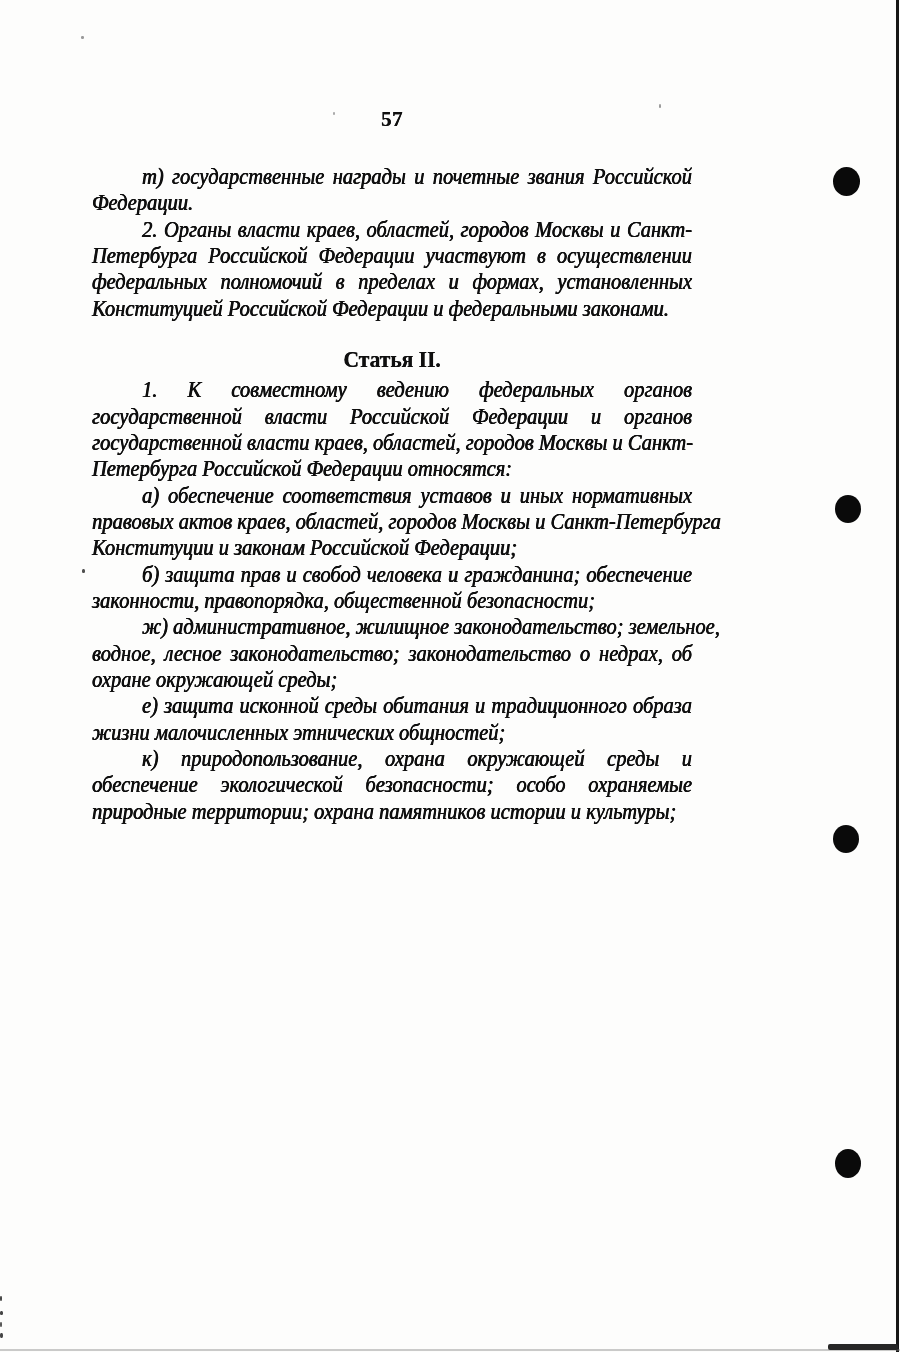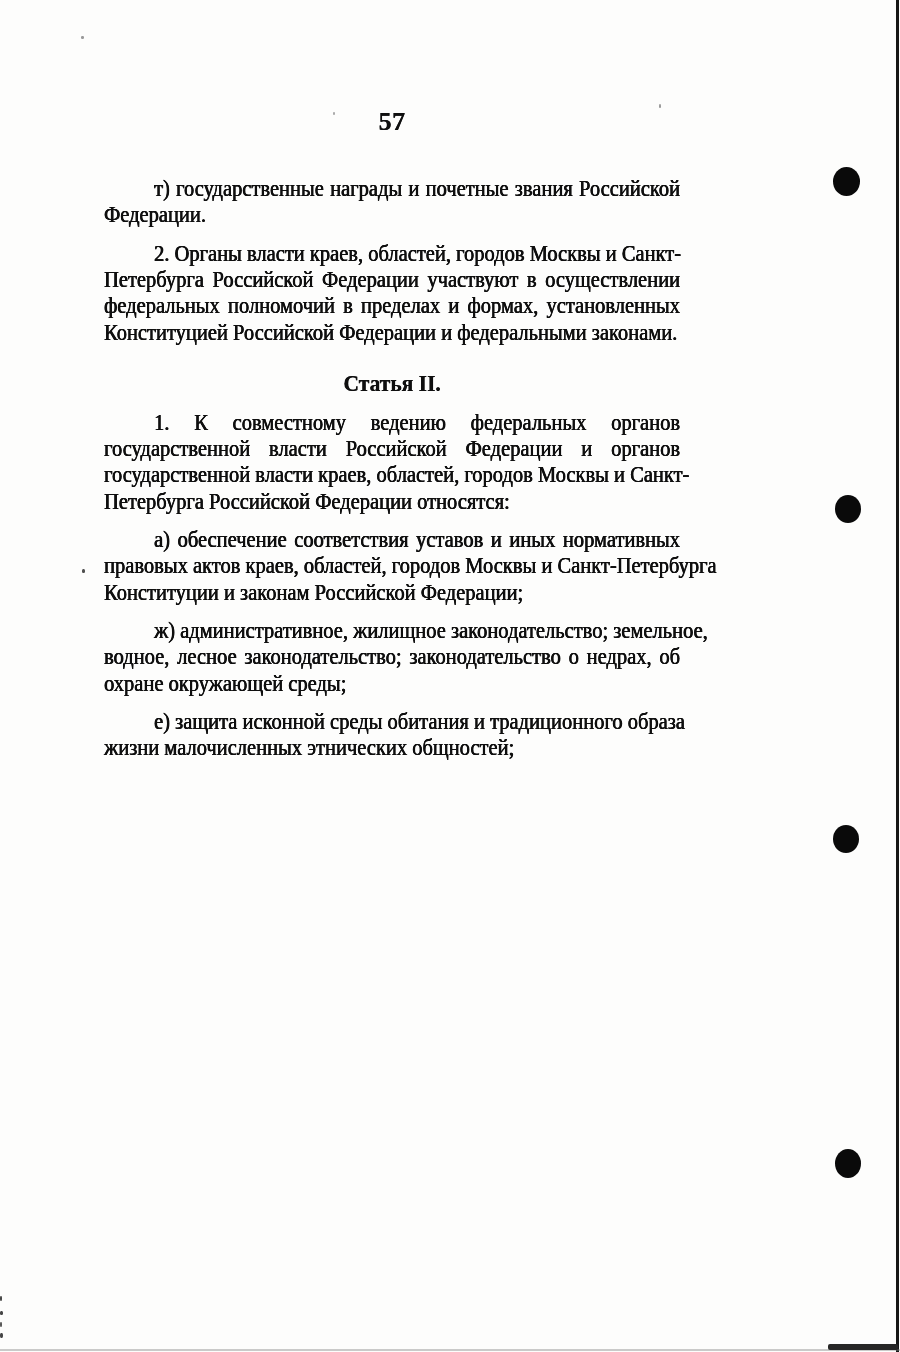--- a/index.html
+++ b/index.html
@@ -1,31 +1,31 @@
 <!DOCTYPE html>
 <html><head>
 <meta charset="utf-8">
 <style>
   html,body{margin:0;padding:0;}
   body{background:#ffffff;font-family:"Liberation Serif","DejaVu Serif",serif;}
   .sheet{position:relative;width:900px;height:1352px;background:#fdfdfc;overflow:hidden;color:#0f0f0f;}
 
   .content{position:absolute;left:92px;top:0;width:600px;}
   .pagenum{position:absolute;top:107px;left:0;width:100%;text-align:center;
-           font-size:26px;font-weight:600;letter-spacing:.5px;
+           font-size:21px;font-weight:600;letter-spacing:.5px;
            text-shadow:.3px 0 currentColor;}
 
   .text{position:absolute;top:163px;left:0;width:600px;}
   .line{height:26.33px;line-height:26.33px;font-size:20.5px;white-space:nowrap;
         text-align:justify;text-align-last:justify;
         transform:scaleY(1.15);transform-origin:50% 50%;
         text-shadow:.38px 0 currentColor,-.18px 0 currentColor;}
   .line.first{padding-left:50px;}
   .line.last{text-align-last:left;}
-  .para{margin:12px;}
+  .para{margin:0;font-style:italic;}
 
   .heading{height:26.33px;line-height:26.33px;margin-top:25.5px;margin-bottom:3.6px;
            text-align:center;font-weight:bold;font-size:21.5px;
            transform:scaleY(1.12);transform-origin:50% 50%;
            text-shadow:.3px 0 currentColor;}
 
   .dot{position:absolute;border-radius:50%;}
   .edge-line{position:absolute;top:0;right:1px;width:3px;height:1352px;}
   .bottom-hairline{position:absolute;left:0;bottom:1.5px;width:100%;height:1.6px;background:rgba(130,130,130,.42);}
   .bottom-corner{position:absolute;left:828px;top:1344px;width:70px;height:6px;background:#262626;border-radius:2px;}
@@ -59,27 +59,36 @@
             <div class="line">государственной власти Российской Федерации и органов</div>
             <div class="line">государственной власти краев, областей, городов Москвы и Санкт-</div>
             <div class="line last">Петербурга Российской Федерации относятся:</div>
           </div>
           <div class="para">
             <div class="line first">а) обеспечение соответствия уставов и иных нормативных</div>
             <div class="line">правовых актов краев, областей, городов Москвы и Санкт-Петербурга</div>
             <div class="line last">Конституции и законам Российской Федерации;</div>
           </div>
           <div class="para">
+            <div class="line first">б) защита прав и свобод человека и гражданина; обеспечение</div>
+            <div class="line last">законности, правопорядка, общественной безопасности;</div>
+          </div>
+          <div class="para">
             <div class="line first">ж) административное, жилищное законодательство; земельное,</div>
             <div class="line">водное, лесное законодательство; законодательство о недрах, об</div>
             <div class="line last">охране окружающей среды;</div>
           </div>
           <div class="para">
             <div class="line first">е) защита исконной среды обитания и традиционного образа</div>
             <div class="line last">жизни малочисленных этнических общностей;</div>
+          </div>
+          <div class="para">
+            <div class="line first">к) природопользование, охрана окружающей среды и</div>
+            <div class="line">обеспечение экологической безопасности; особо охраняемые</div>
+            <div class="line last">природные территории; охрана памятников истории и культуры;</div>
           </div>
         </div>
     </div>
   </div>
 
   <div class="edge-line" style="background: rgb(22, 22, 22);"></div>
   <div class="bottom-hairline"></div>
   <div class="bottom-corner"></div>
   <div id="punch-marks">
       <div class="dot" style="left: 832.5px; top: 166.5px; width: 27px; height: 29px; background: rgb(10, 10, 10);"></div>

